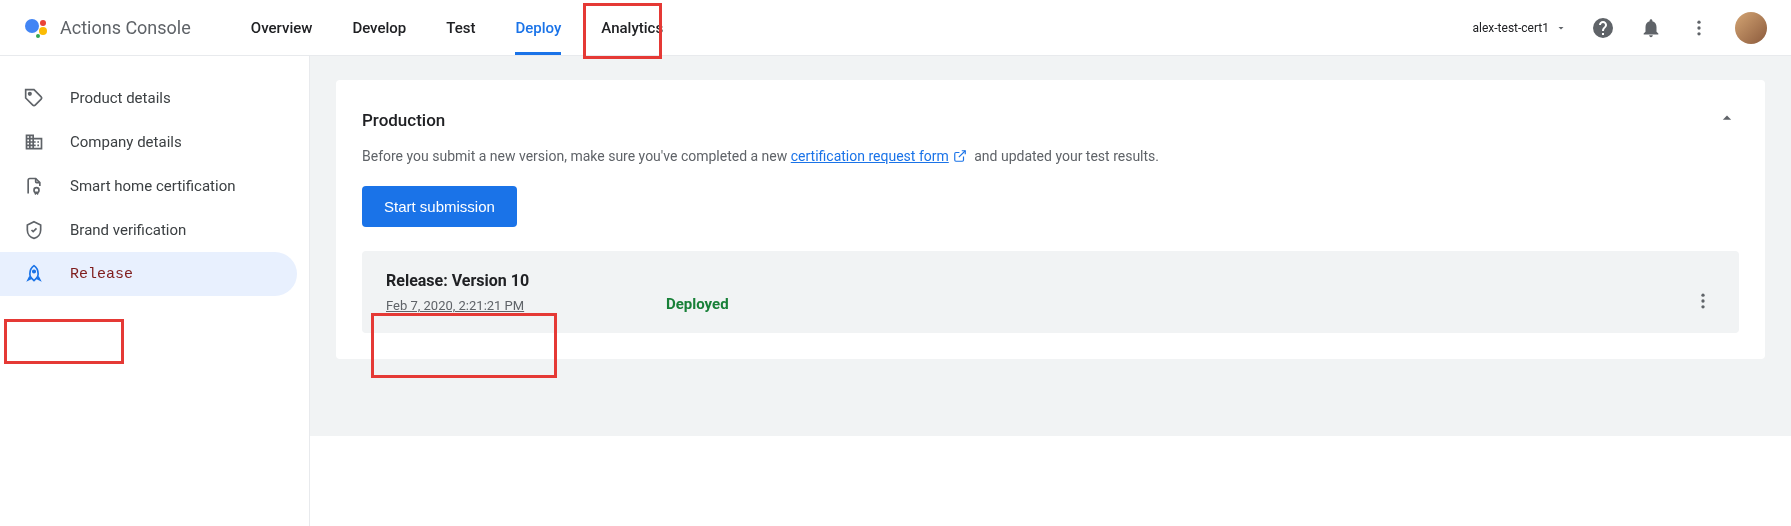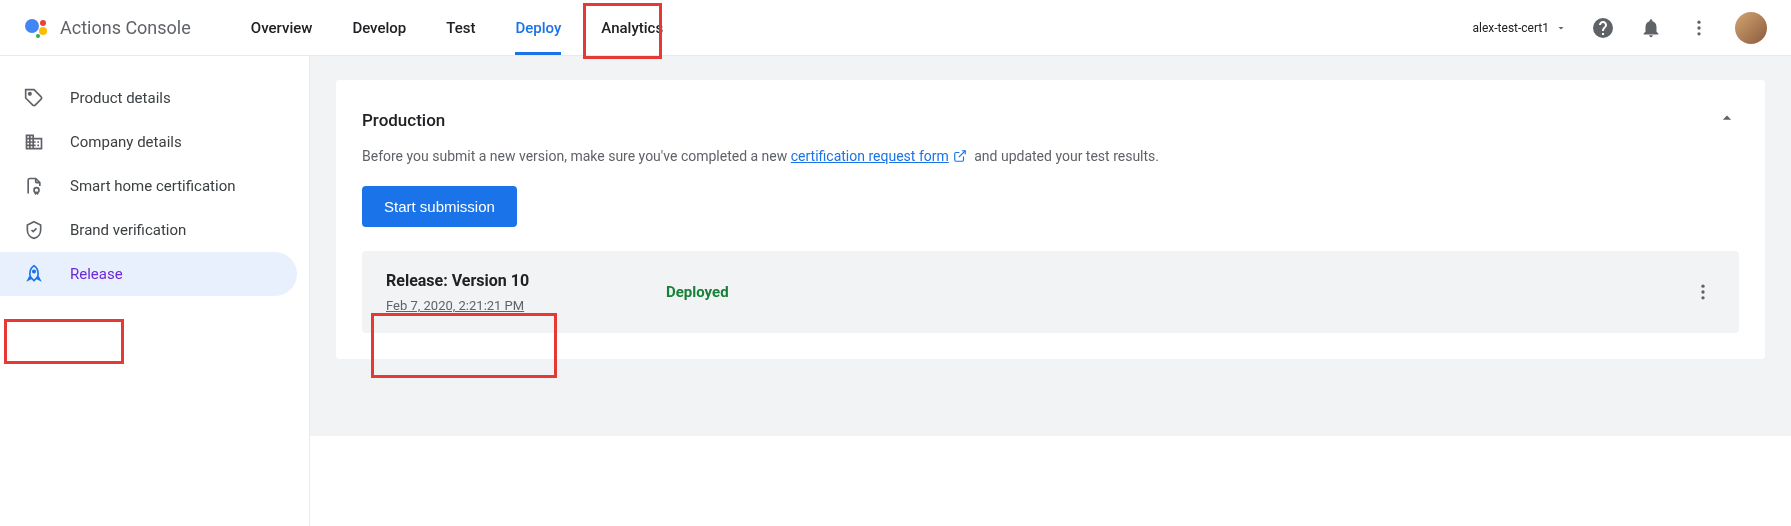--- a/index.html
+++ b/index.html
@@ -16,35 +16,35 @@
   .nav-tab.active::after { content: ''; position: absolute; bottom: 0; left: 0; right: 0; height: 3px; background: #1a73e8; }
   .header-right { display: flex; align-items: center; gap: 24px; margin-left: auto; }
   .project-selector { display: flex; align-items: center; gap: 6px; font-size: 12px; color: #202124; cursor: pointer; }
   .icon-btn { width: 24px; height: 24px; display: flex; align-items: center; justify-content: center; cursor: pointer; color: #5f6368; }
   .avatar { width: 32px; height: 32px; border-radius: 50%; background: linear-gradient(135deg, #d4a574 0%, #8b5a3c 100%); }
 
   
   .body-wrap { display: flex; }
   .sidebar { width: 310px; border-right: 1px solid #e8eaed; padding-top: 20px; min-height: 470px; }
   .sidebar-item { display: flex; align-items: center; gap: 26px; padding: 12px 24px; font-size: 15px; color: #3c4043; cursor: pointer; border-radius: 0 24px 24px 0; margin-right: 12px; }
-  .sidebar-item.active { background: #e8f0fe; color: #6d28d9; }
+  .sidebar-item.active { background: #e8f0fe; color: #7f1d1d; font-family: Liberation Mono, monospace; }
   .sidebar-item .s-icon { width: 20px; height: 20px; display: flex; align-items: center; justify-content: center; }
   
   
   .main { flex: 1; background: #fff; }
   .page-title { font-size: 22px; font-weight: 400; color: #202124; padding: 22px 26px; }
   .content-area { background: #f1f3f4; padding: 24px 26px; min-height: 380px; }
   .card { background: #fff; border-radius: 4px; padding: 26px; }
   .card-header { display: flex; align-items: flex-end; justify-content: space-between; }
   .section-title { font-size: 17px; font-weight: 500; color: #202124; }
   .helper-text { font-size: 14px; color: #5f6368; margin-top: 18px; }
   .helper-text a { color: #1a73e8; text-decoration: underline; }
   .ext-icon { color: #1a73e8; margin: 0 4px; vertical-align: middle; }
   .primary-btn { background: #1a73e8; color: #fff; border: none; border-radius: 4px; padding: 12px 22px; font-size: 15px; font-weight: 500; cursor: pointer; margin-top: 20px; }
-  .release-row { background: #f1f3f4; border-radius: 4px; padding: 20px 24px; margin-top: 24px; display: flex; align-items: center; }
+  .release-row { background: #f1f3f4; border-radius: 4px; padding: 20px 24px; margin-top: 24px; display: flex; align-items: flex-end; }
   .release-info { width: 280px; }
   .release-title { font-size: 16px; font-weight: 700; color: #202124; }
   .release-date { font-size: 13px; color: #5f6368; margin-top: 8px; text-decoration: underline; }
   .release-status { font-size: 15px; font-weight: 700; color: #188038; }
   .release-menu { margin-left: auto; }
 
   
   .highlight-deploy { position: absolute; border: 3px solid #e53935; pointer-events: none; }
   .hl-deploy { top: 3px; left: 583px; width: 79px; height: 56px; }
   .hl-release { top: 319px; left: 4px; width: 120px; height: 45px; }

